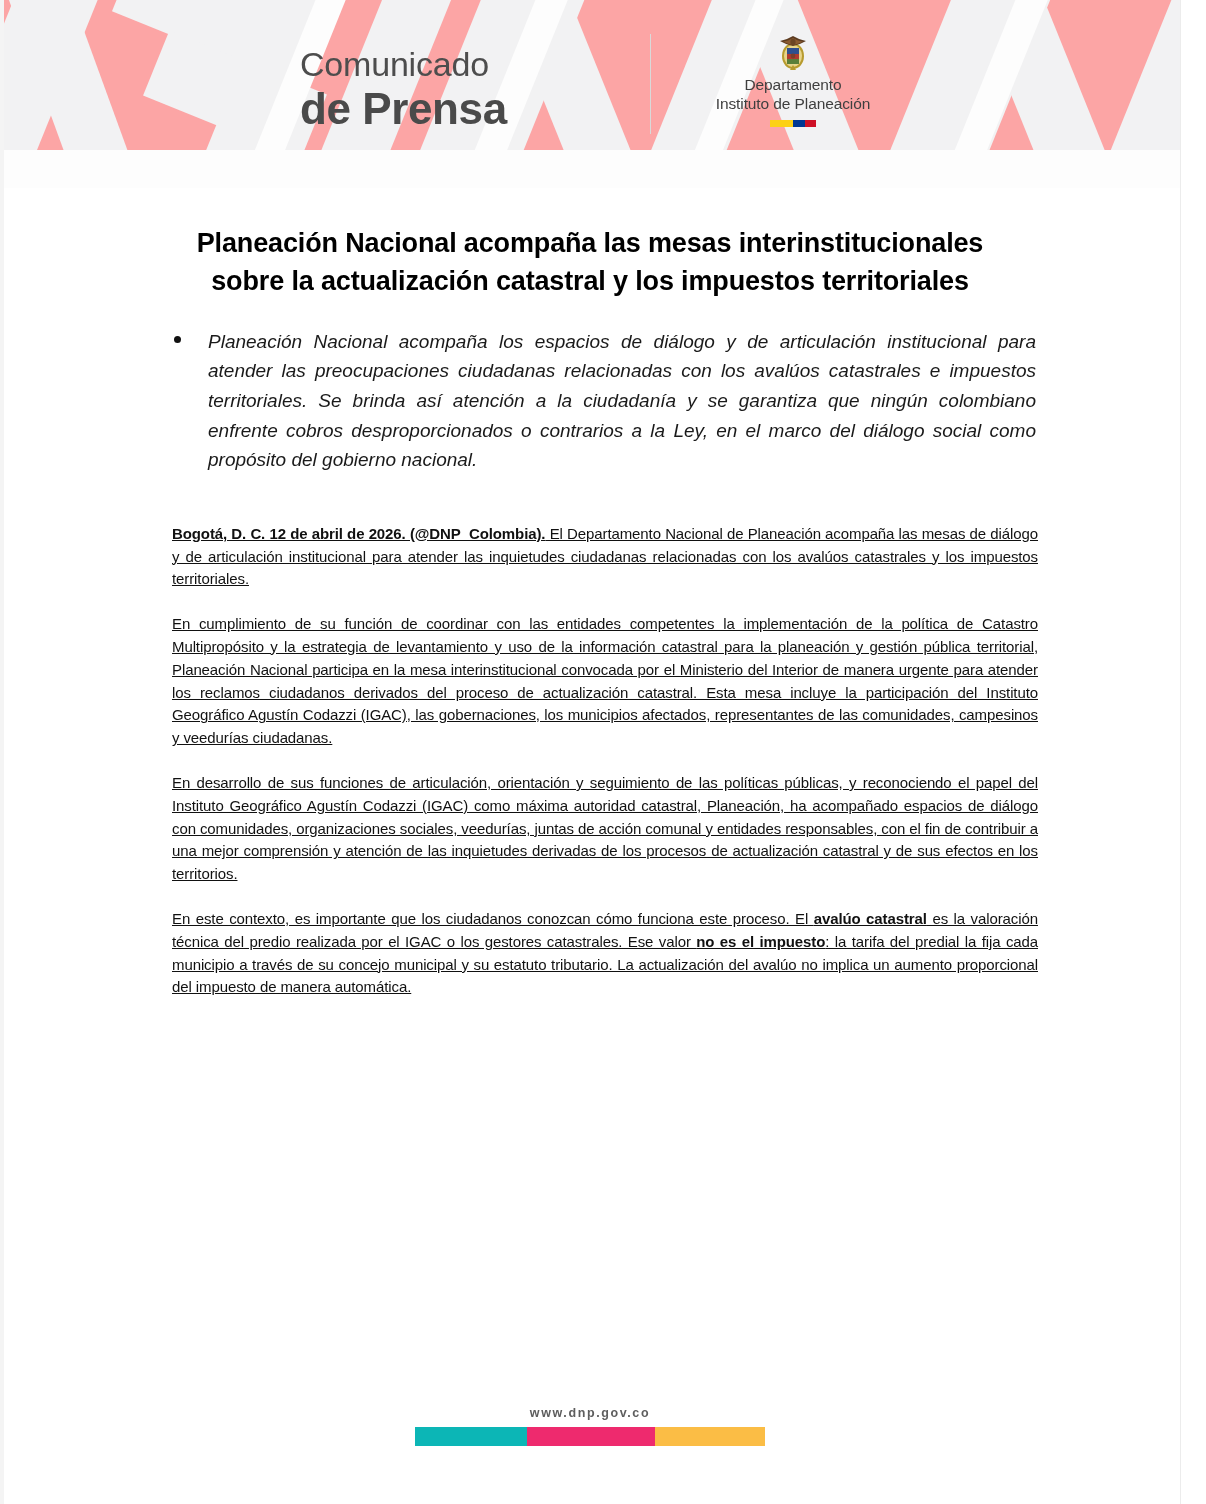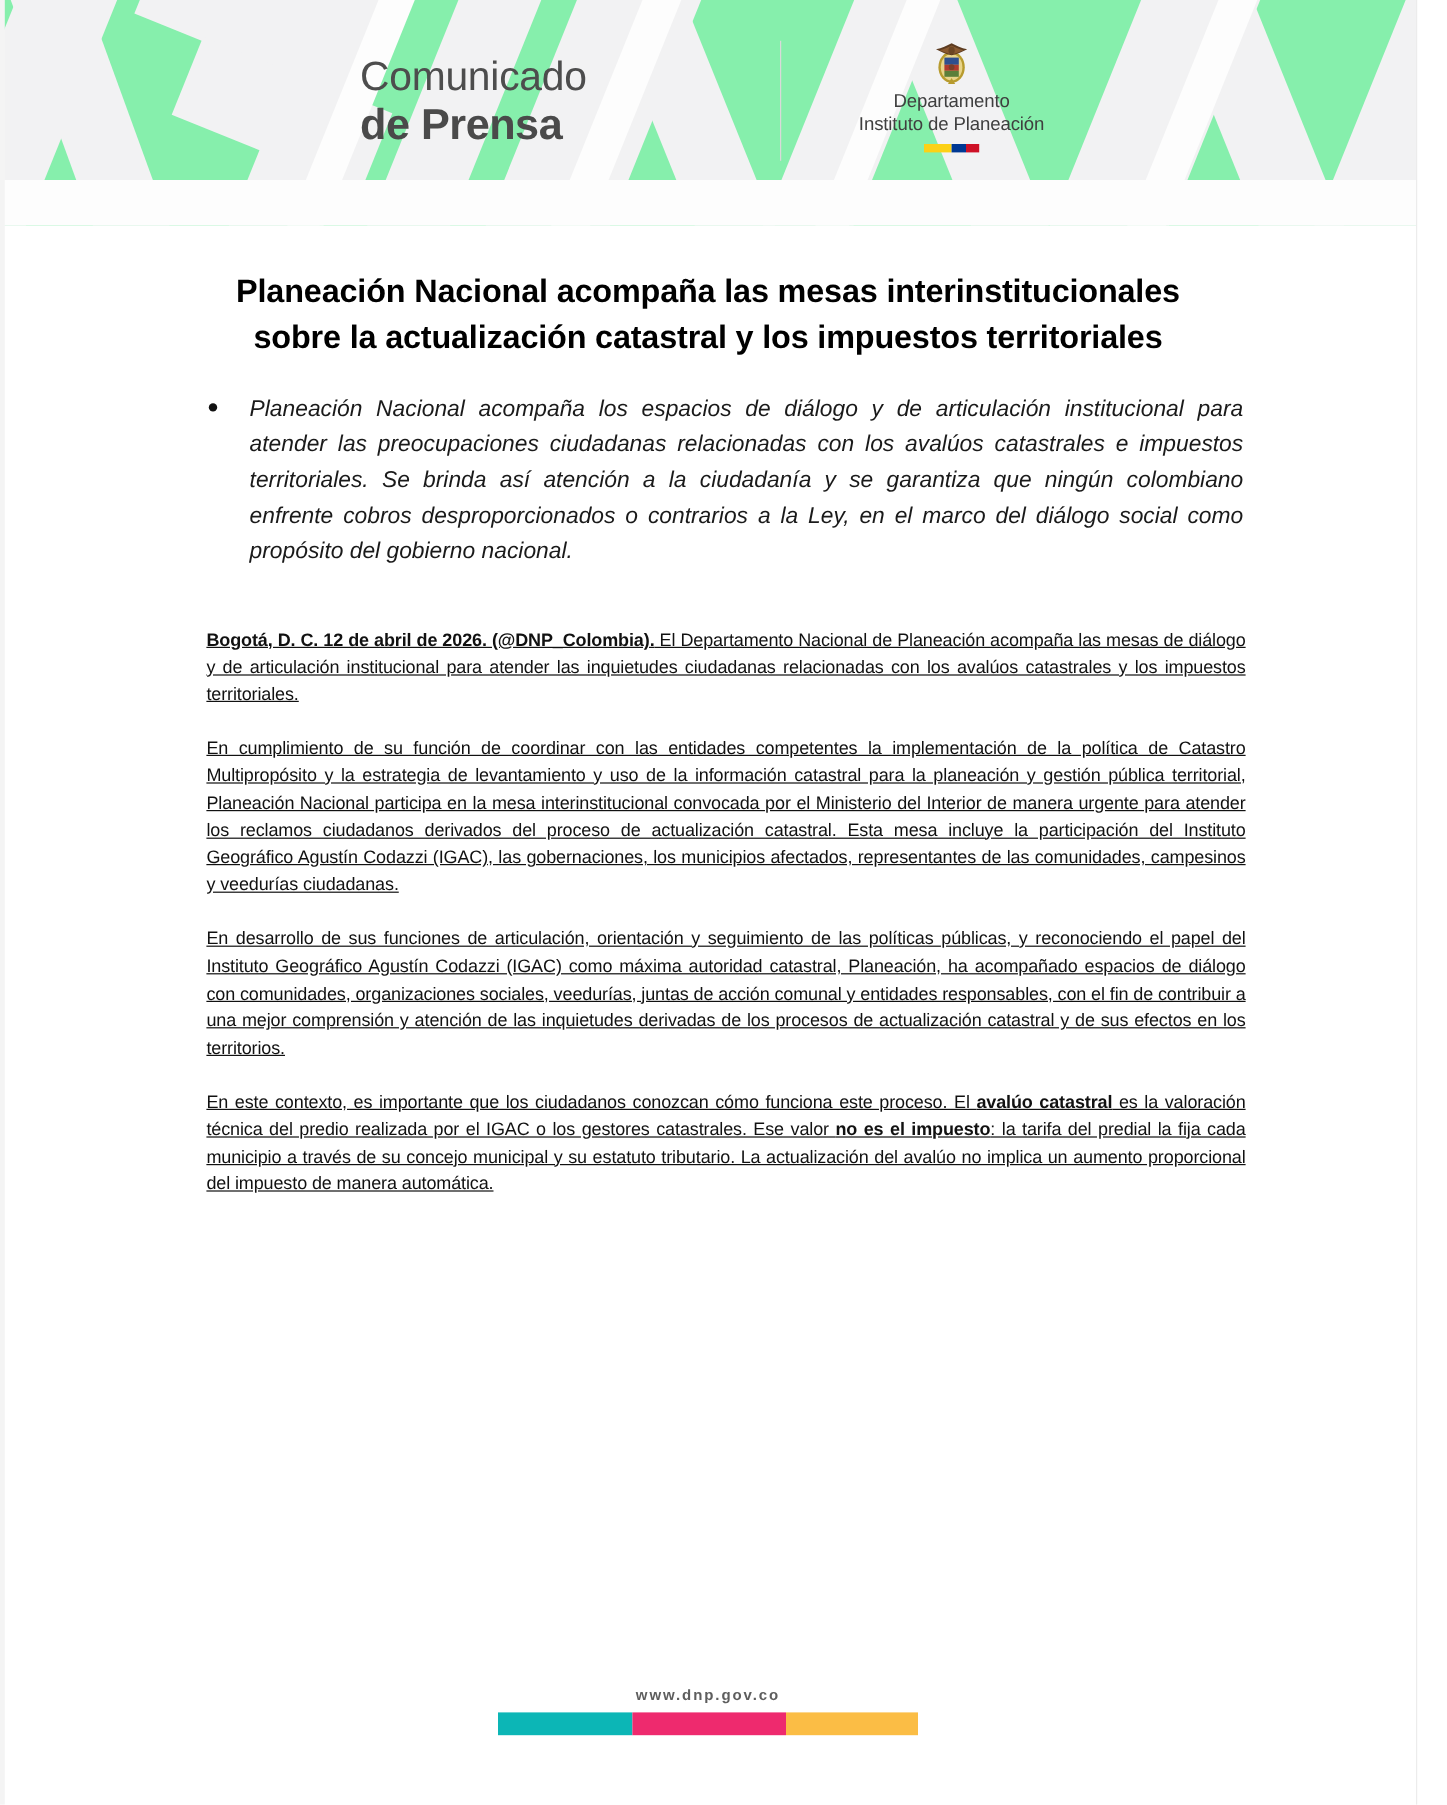--- a/index.html
+++ b/index.html
@@ -44,21 +44,21 @@
     z-index: 5;
   }
 
   
   .header {
     position: absolute;
     left: 0;
     top: 0;
     width: 1180px;
     height: 188px;
-    background: #86efac;
+    background: #fca5a5;
     overflow: hidden;
   }
   .watermark {
     position: absolute;
     inset: 0;
     overflow: hidden;
   }
   .wm-stroke {
     position: absolute;
     background: #f2f2f3;
@@ -83,21 +83,21 @@
     text-align: left;
   }
   .comunicado-line1 {
     font-size: 34px;
     font-weight: 400;
     color: #4d4d4d;
     letter-spacing: -0.2px;
     line-height: 1.08;
   }
   .comunicado-line2 {
-    font-size: 36px;
+    font-size: 44px;
     font-weight: 700;
     color: #4a4a4a;
     letter-spacing: -0.4px;
     line-height: 1.08;
     margin-top: 2px;
   }
 
   .header-divider {
     position: absolute;
     left: 650px;

